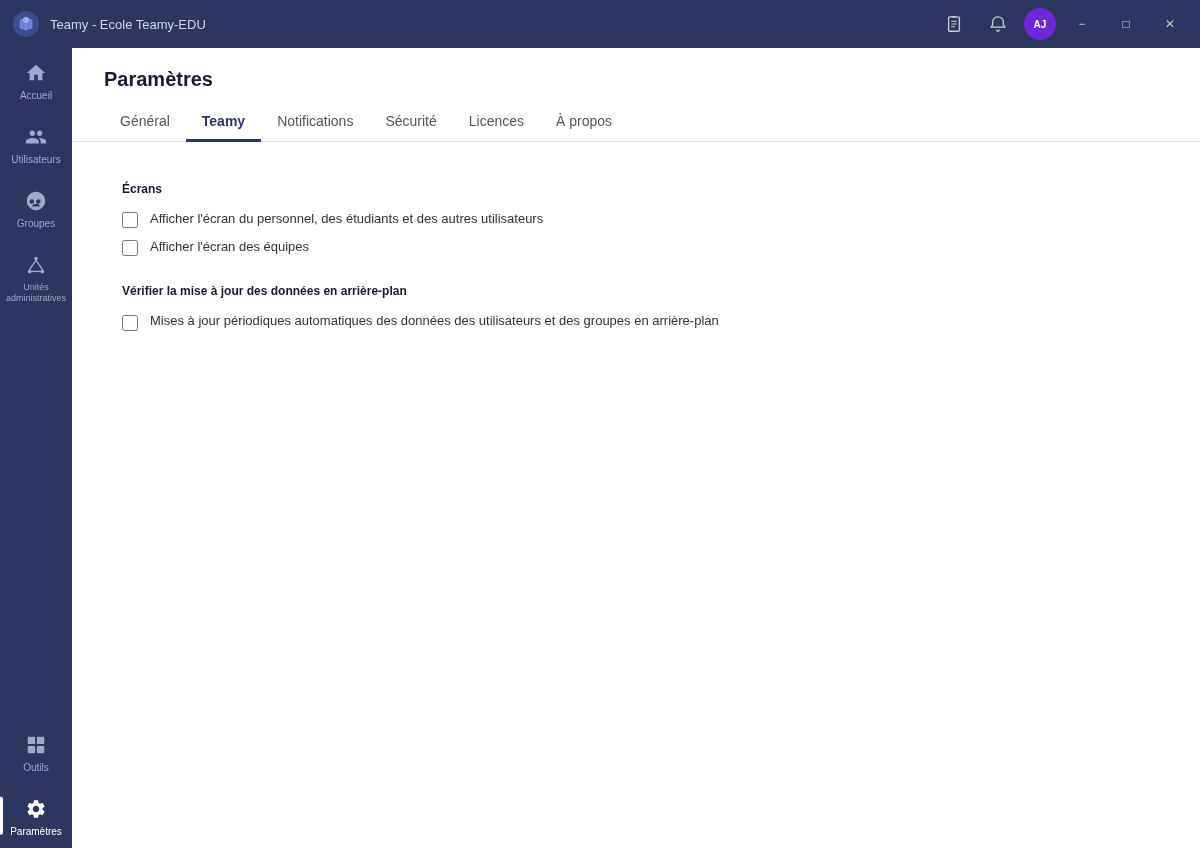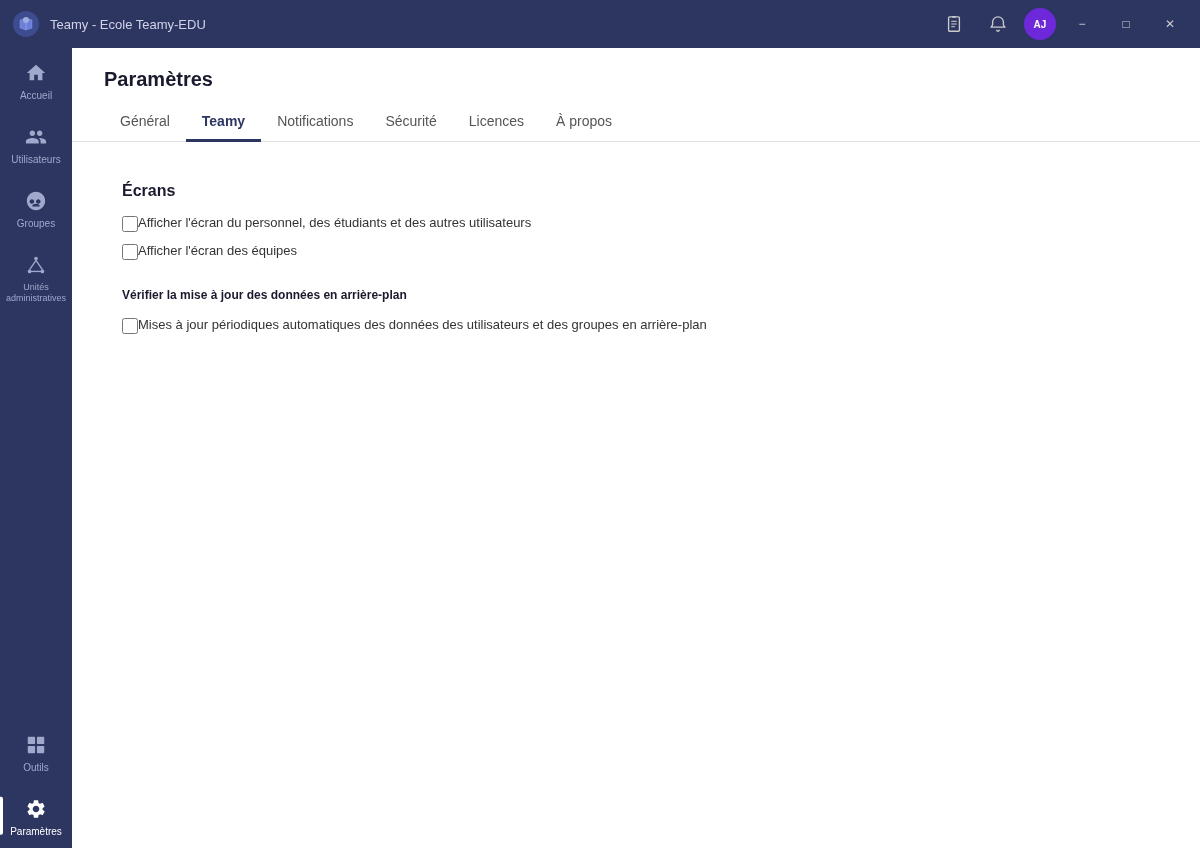--- a/index.html
+++ b/index.html
@@ -78,30 +78,30 @@
       padding: 10px 16px; font-size: 14px; color: #555;
       cursor: pointer; border-bottom: 3px solid transparent;
       margin-bottom: -1px; white-space: nowrap;
     }
     .tab.active { color: #2d3561; border-bottom-color: #2d3561; font-weight: 700; }
 
     
     .main-content { flex: 1; background: white; overflow-y: auto; padding: 40px 50px; }
 
     .section-title {
-      font-size: 16px; font-weight: 600; color: #1a1a2e;
+      font-size: 12px; font-weight: 600; color: #1a1a2e;
       margin-bottom: 14px;
     }
     .section-subtitle {
       font-size: 12px; font-weight: 600; color: #1a1a2e;
       margin-top: 28px; margin-bottom: 14px;
     }
 
     .checkbox-row {
-      display: flex; align-items: center; gap: 0;
+      display: flex; align-items: flex-end; gap: 12px;
       margin-bottom: 10px;
     }
     .checkbox-row input[type="checkbox"] {
       width: 16px; height: 16px; margin-top: 1px; flex-shrink: 0;
       cursor: pointer; accent-color: #2d3561;
     }
     .checkbox-label { font-size: 13px; color: #333; line-height: 1.4; }
   </style>
 </head>
 <body>

